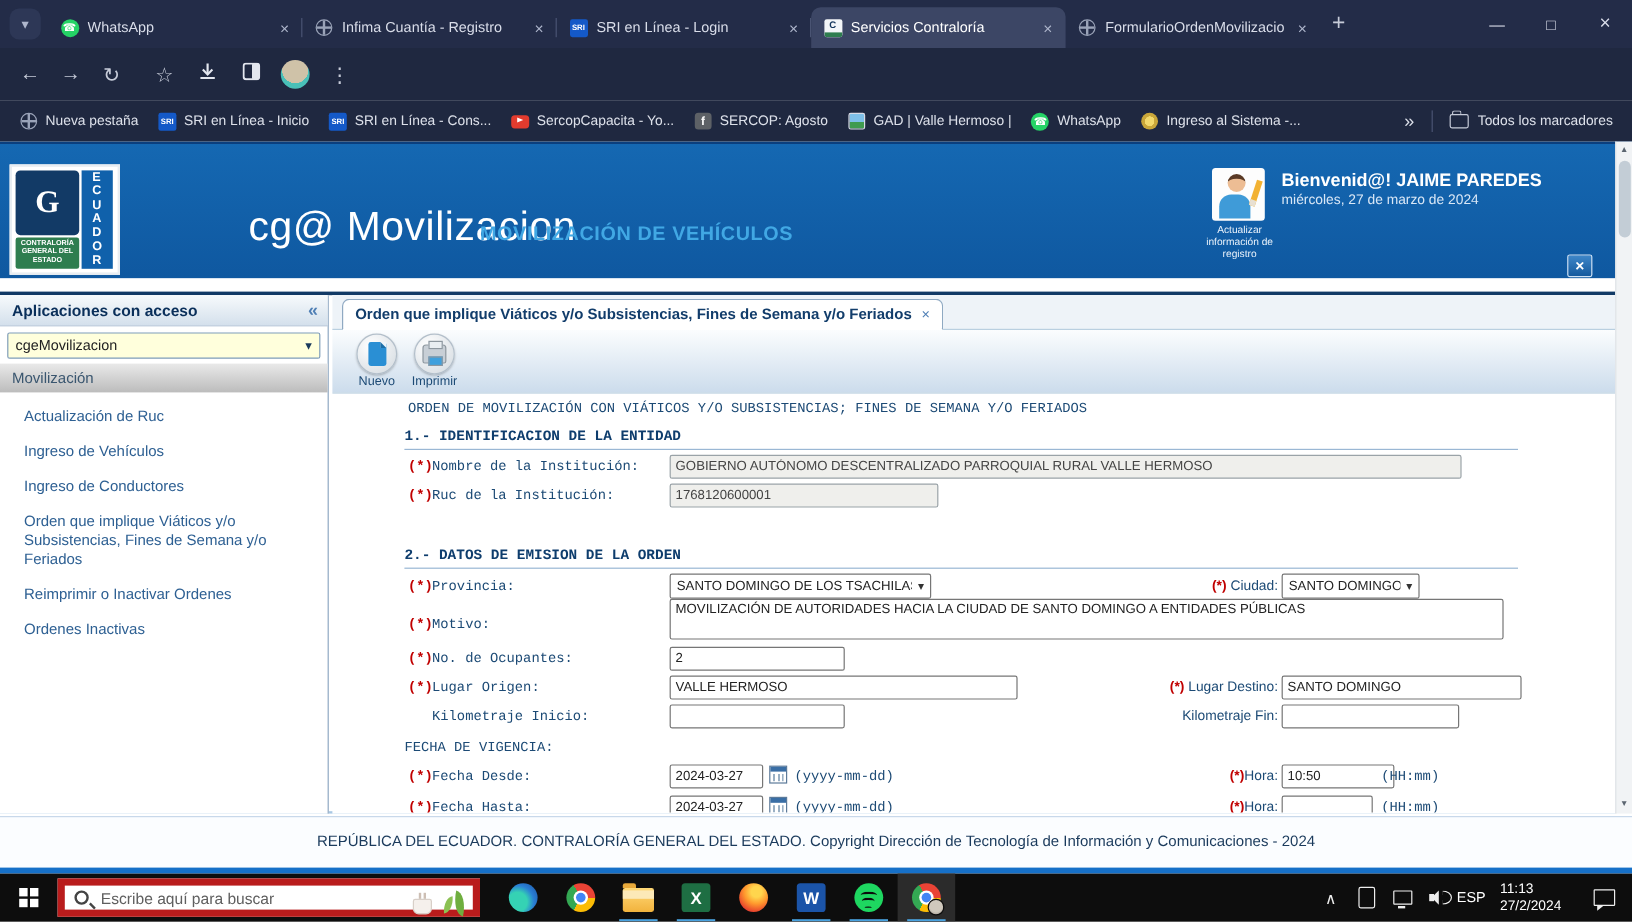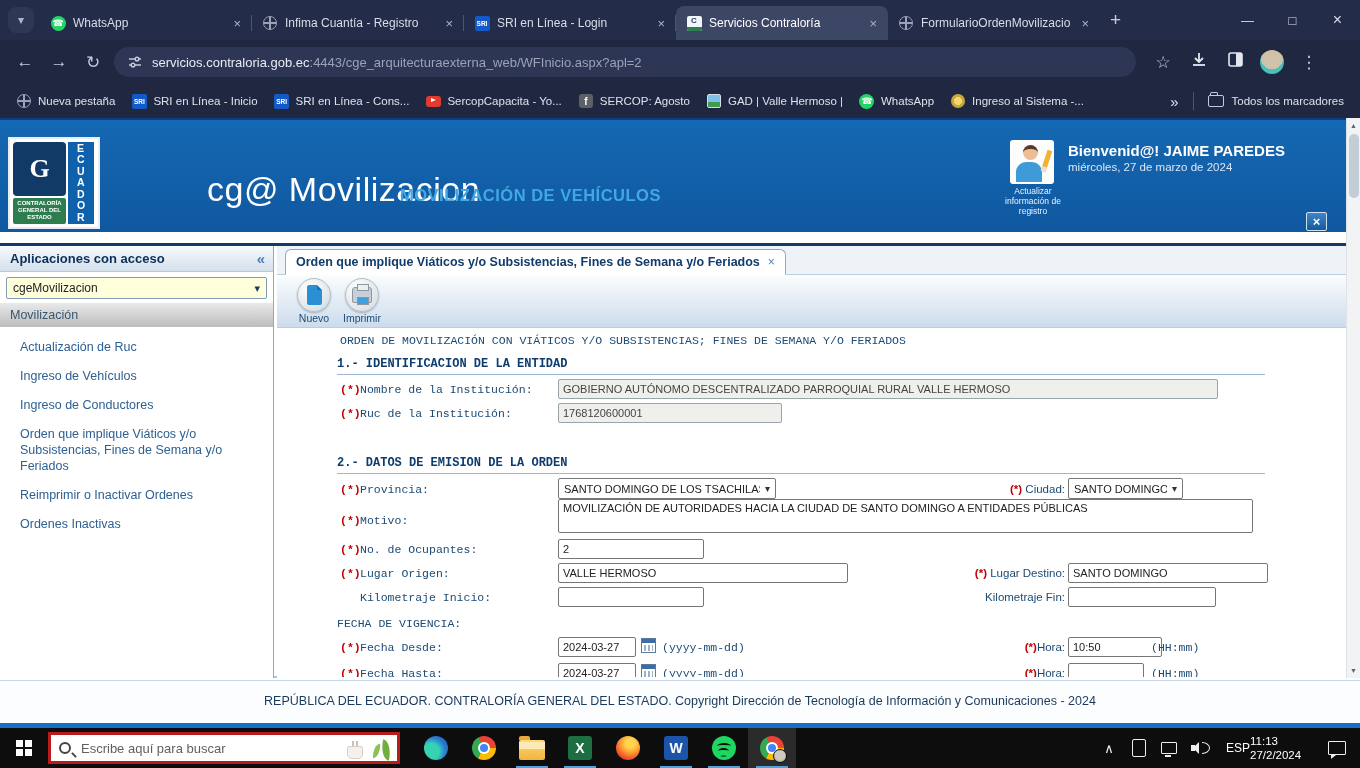--- a/index.html
+++ b/index.html
@@ -123,21 +123,21 @@
 
   .sitefooter { position:absolute; left:0; top:680px; width:1360px; height:43px; background:#fbfdff; border-top:1px solid #c8d8ea; text-align:center; }
   .sitefooter .txt { margin-top:13px; font-size:12.5px; color:#1a3a5c; }
   .bluestrip { position:absolute; left:0; top:723px; width:1360px; height:5px; background:#1670c8; }
 
   
   .taskbar { position:absolute; left:0; top:728px; width:1360px; height:40px; background:#0d0d0d; display:flex; align-items:center; }
   .startbtn { width:48px; height:40px; display:flex; align-items:center; justify-content:center; }
   .winlogo { width:16px; height:16px; display:grid; grid-template-columns:7px 7px; grid-template-rows:7px 7px; gap:2px; }
   .winlogo div { background:#fff; }
-  .searchbox { width:352px; height:32px; background:#fff; border:3px solid #b91c1c; display:flex; align-items:center; padding:0 8px; position:relative; }
+  .searchbox { width:352px; height:32px; background:#fff; border:6px solid #b91c1c; display:flex; align-items:center; padding:0 8px; position:relative; }
   .searchbox .mag { width:12px; height:12px; border:2px solid #444; border-radius:50%; position:relative; margin-right:10px; flex:none; }
   .searchbox .mag:after { content:""; position:absolute; left:10px; top:10px; width:6px; height:2px; background:#444; transform:rotate(45deg); }
   .searchbox input { border:none; outline:none; flex:1; font-size:13px; color:#444; font-family:"Liberation Sans",sans-serif; }
   .searchbox input::placeholder { color:#5f5f5f; }
   .sb-decor { position:absolute; right:4px; top:3px; width:52px; height:26px; }
   .cup { position:absolute; left:6px; top:8px; width:16px; height:13px; background:#f5f0ec; border-radius:2px 2px 5px 5px; border:1px solid #d8cfc8; }
   .cup:before { content:""; position:absolute; left:4px; top:-6px; width:2px; height:5px; background:#cdbfb4; box-shadow:4px 0 0 #cdbfb4; }
   .leaf { position:absolute; right:2px; top:2px; width:10px; height:20px; background:#6fae3f; border-radius:0 100% 0 100%; transform:rotate(12deg); }
   .leaf:before { content:""; position:absolute; left:-8px; top:6px; width:8px; height:14px; background:#8cc153; border-radius:100% 0 100% 0; transform:rotate(-15deg); }
   .tb-icons { display:flex; align-items:center; height:40px; margin-left:12px; }
@@ -161,21 +161,21 @@
   .ic-chrome2 .ov { position:absolute; right:-3px; bottom:-3px; width:14px; height:14px; border-radius:50%; background:radial-gradient(circle at 50% 40%, #cfc8bd 0 55%, #8e867c 100%); border:1px solid #0d0d0d; }
   .tray { margin-left:auto; display:flex; align-items:center; height:40px; color:#fff; }
   .trayicon { width:30px; text-align:center; font-size:13px; color:#eee; }
   .ic-device { width:14px; height:18px; border:1.5px solid #eee; border-radius:2px; margin:0 auto; }
   .ic-net { width:16px; height:12px; border:1.5px solid #eee; border-radius:1px; margin:0 auto; position:relative; }
   .ic-net:after { content:""; position:absolute; left:3px; bottom:-4px; width:6px; height:2px; background:#eee; box-shadow:2px-2px 0 #eee; }
   .ic-vol { position:relative; width:16px; height:12px; margin:0 auto; }
   .ic-vol .sp { position:absolute; left:0; top:3px; width:4px; height:6px; background:#eee; }
   .ic-vol .sp:after { content:""; position:absolute; left:2px; top:-3px; border-right:6px solid #eee; border-top:6px solid transparent; border-bottom:6px solid transparent; }
   .ic-vol .wv { position:absolute; left:11px; top:0px; width:8px; height:12px; border:1.5px solid #eee; border-left:none; border-radius:0 100% 100% 0 / 0 50% 50% 0; }
-  .lang { font-size:12px; width:36px; text-align:right; }
+  .lang { font-size:12px; width:36px; text-align:left; }
   .clock { font-size:11.5px; text-align:left; line-height:14px; width:62px; margin-right:10px; }
   .notif { width:18px; height:14px; border:1.5px solid #eee; border-radius:1px; position:relative; margin:0 14px 0 6px; }
   .notif:after { content:""; position:absolute; left:2px; bottom:-5px; border-top:4px solid #eee; border-right:5px solid transparent; }
 </style>
 </head>
 <body>
 
 <div class="screen">
 
   <div class="tabstrip">
@@ -232,33 +232,20 @@
       <div class="winbtn">—</div>
       <div class="winbtn">□</div>
       <div class="winbtn" style="font-size:16px;">×</div>
     </div>
   </div>
 
   <div class="navbar">
     <div class="navicon" style="margin-left:8px;">←</div>
     <div class="navicon">→</div>
     <div class="navicon">↻</div>
-    <div class="urlpill">
-      <span class="tuneicon">
-        <svg width="14" height="14" viewBox="0 0 14 14">
-            <g stroke="#c6cbd8" stroke-width="1.5">
-              <line x1="1" y1="4" x2="13" y2="4"></line>
-              <line x1="1" y1="10" x2="13" y2="10"></line>
-              <circle cx="9" cy="4" r="1.8" fill="#1f2840"></circle>
-              <circle cx="5" cy="10" r="1.8" fill="#1f2840"></circle>
-            </g>
-          </svg>
-      </span>
-      <span class="url"><span class="host">servicios.contraloria.gob.ec</span><span class="path">:4443/cge_arquitecturaexterna_web/WFInicio.aspx?apl=2</span></span>
-    </div>
     <div class="nav-right">
       <div class="navicon">☆</div>
       <div class="navicon" style="width:38px;">
         <svg width="16" height="16" viewBox="0 0 16 16">
             <g stroke="#e3e7ef" stroke-width="1.8" fill="none">
               <path d="M8 1v8"></path>
               <path d="M4 6l4 4 4-4"></path>
               <path d="M2 13h12"></path>
             </g>
           </svg>

